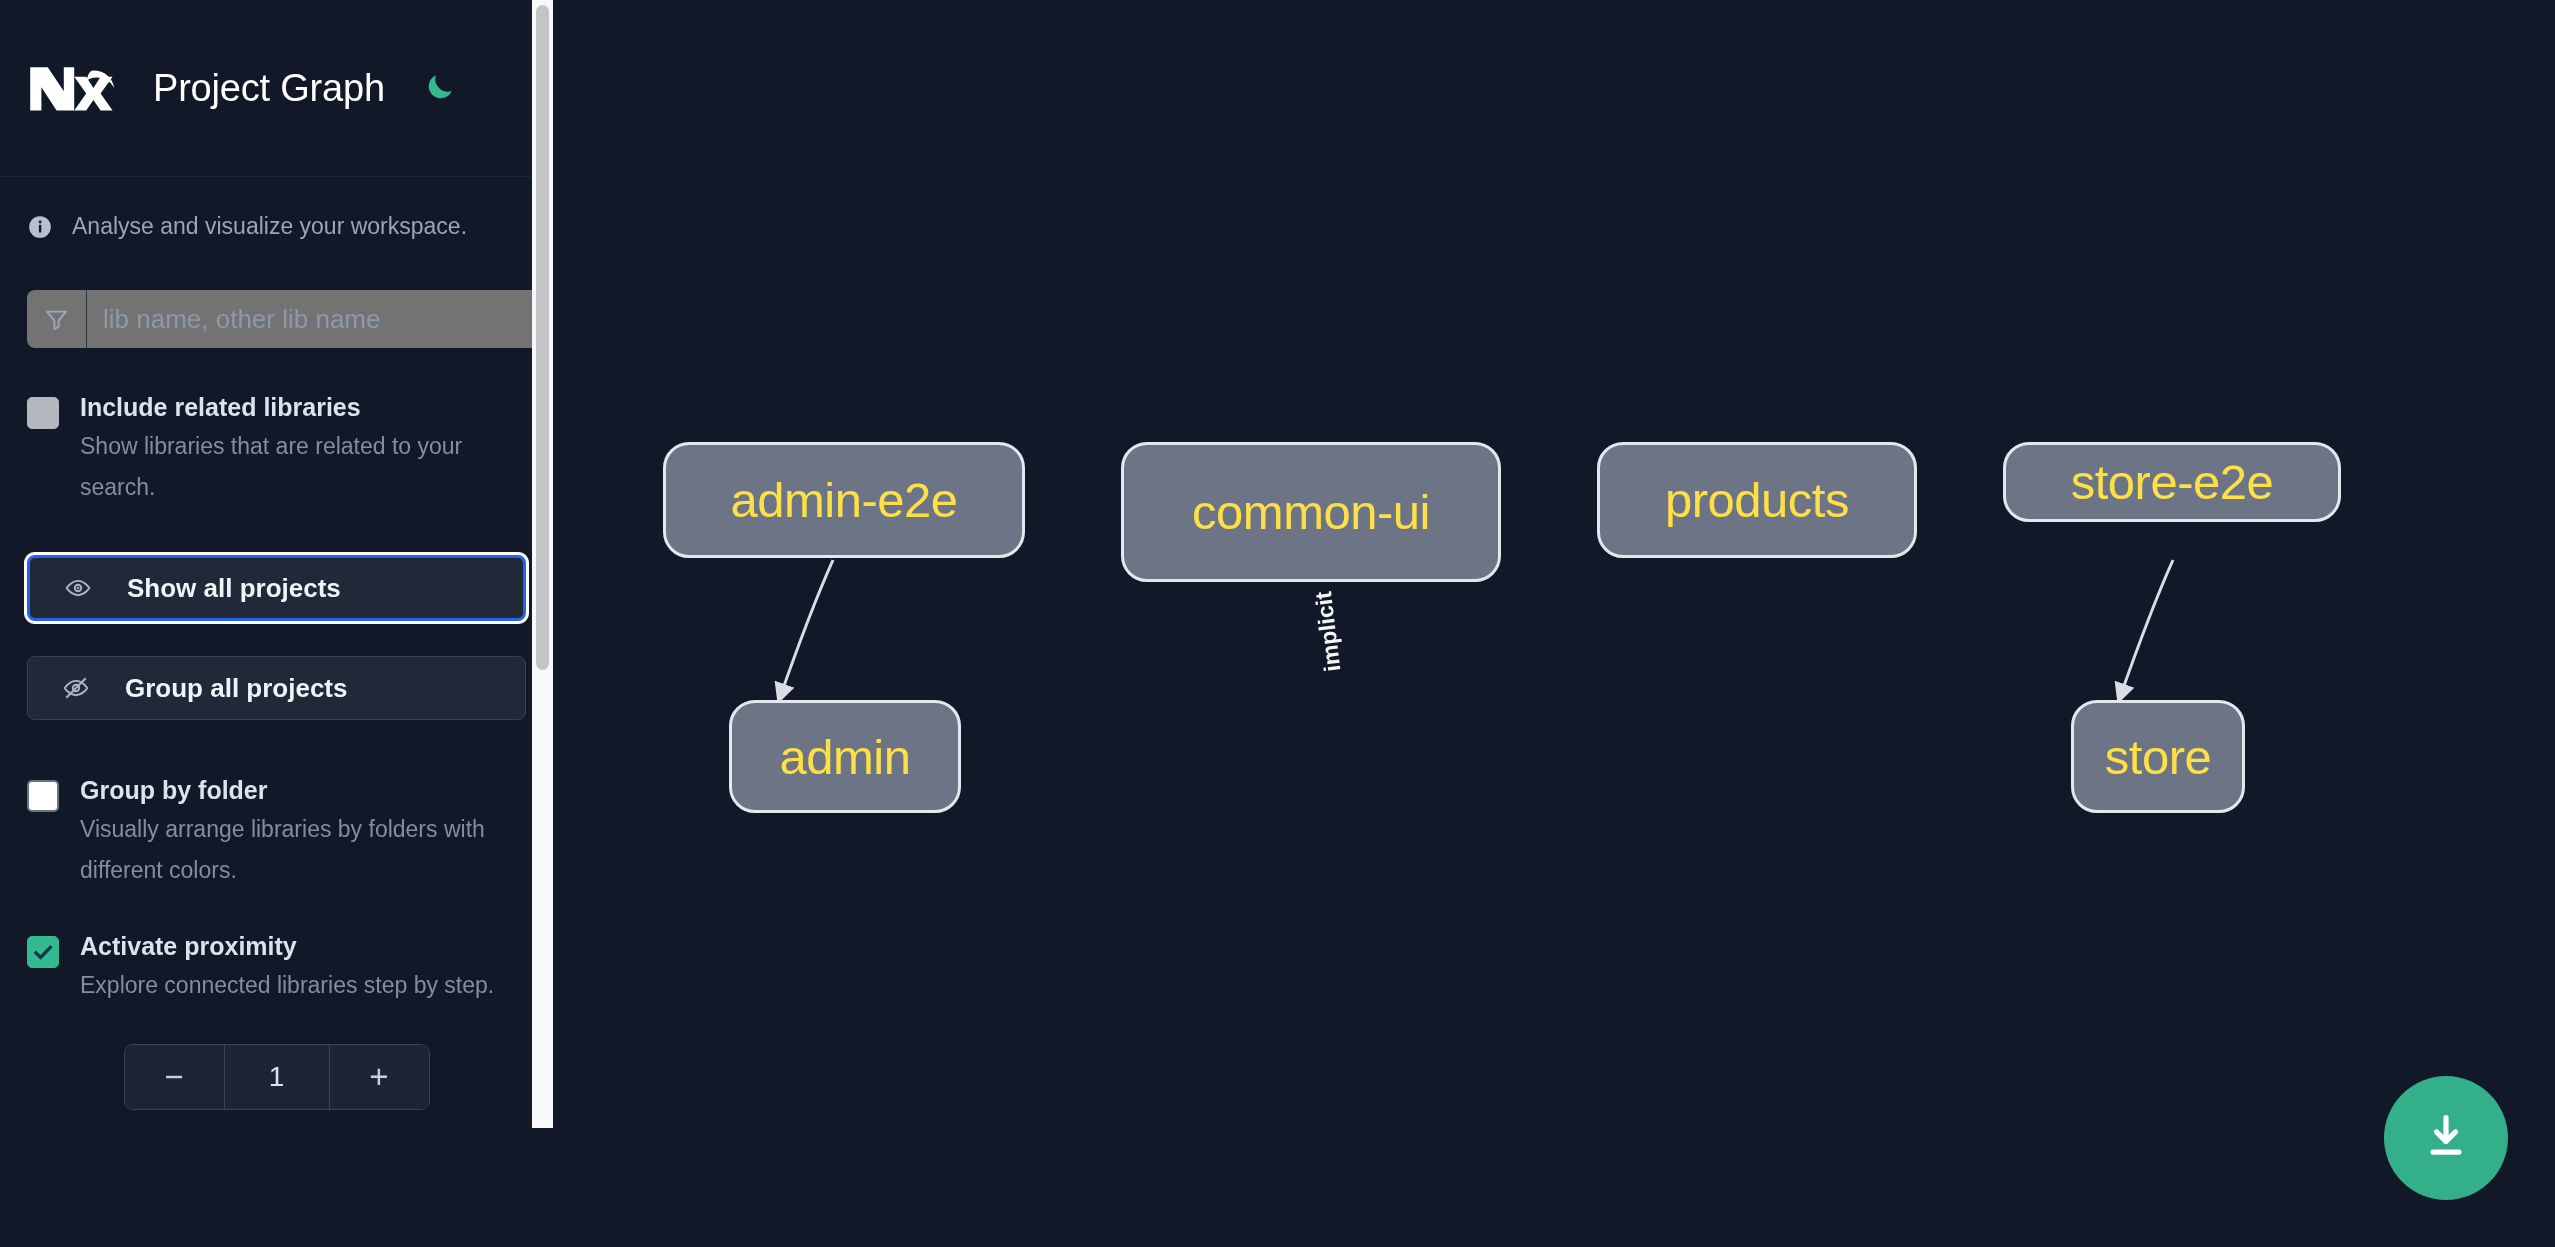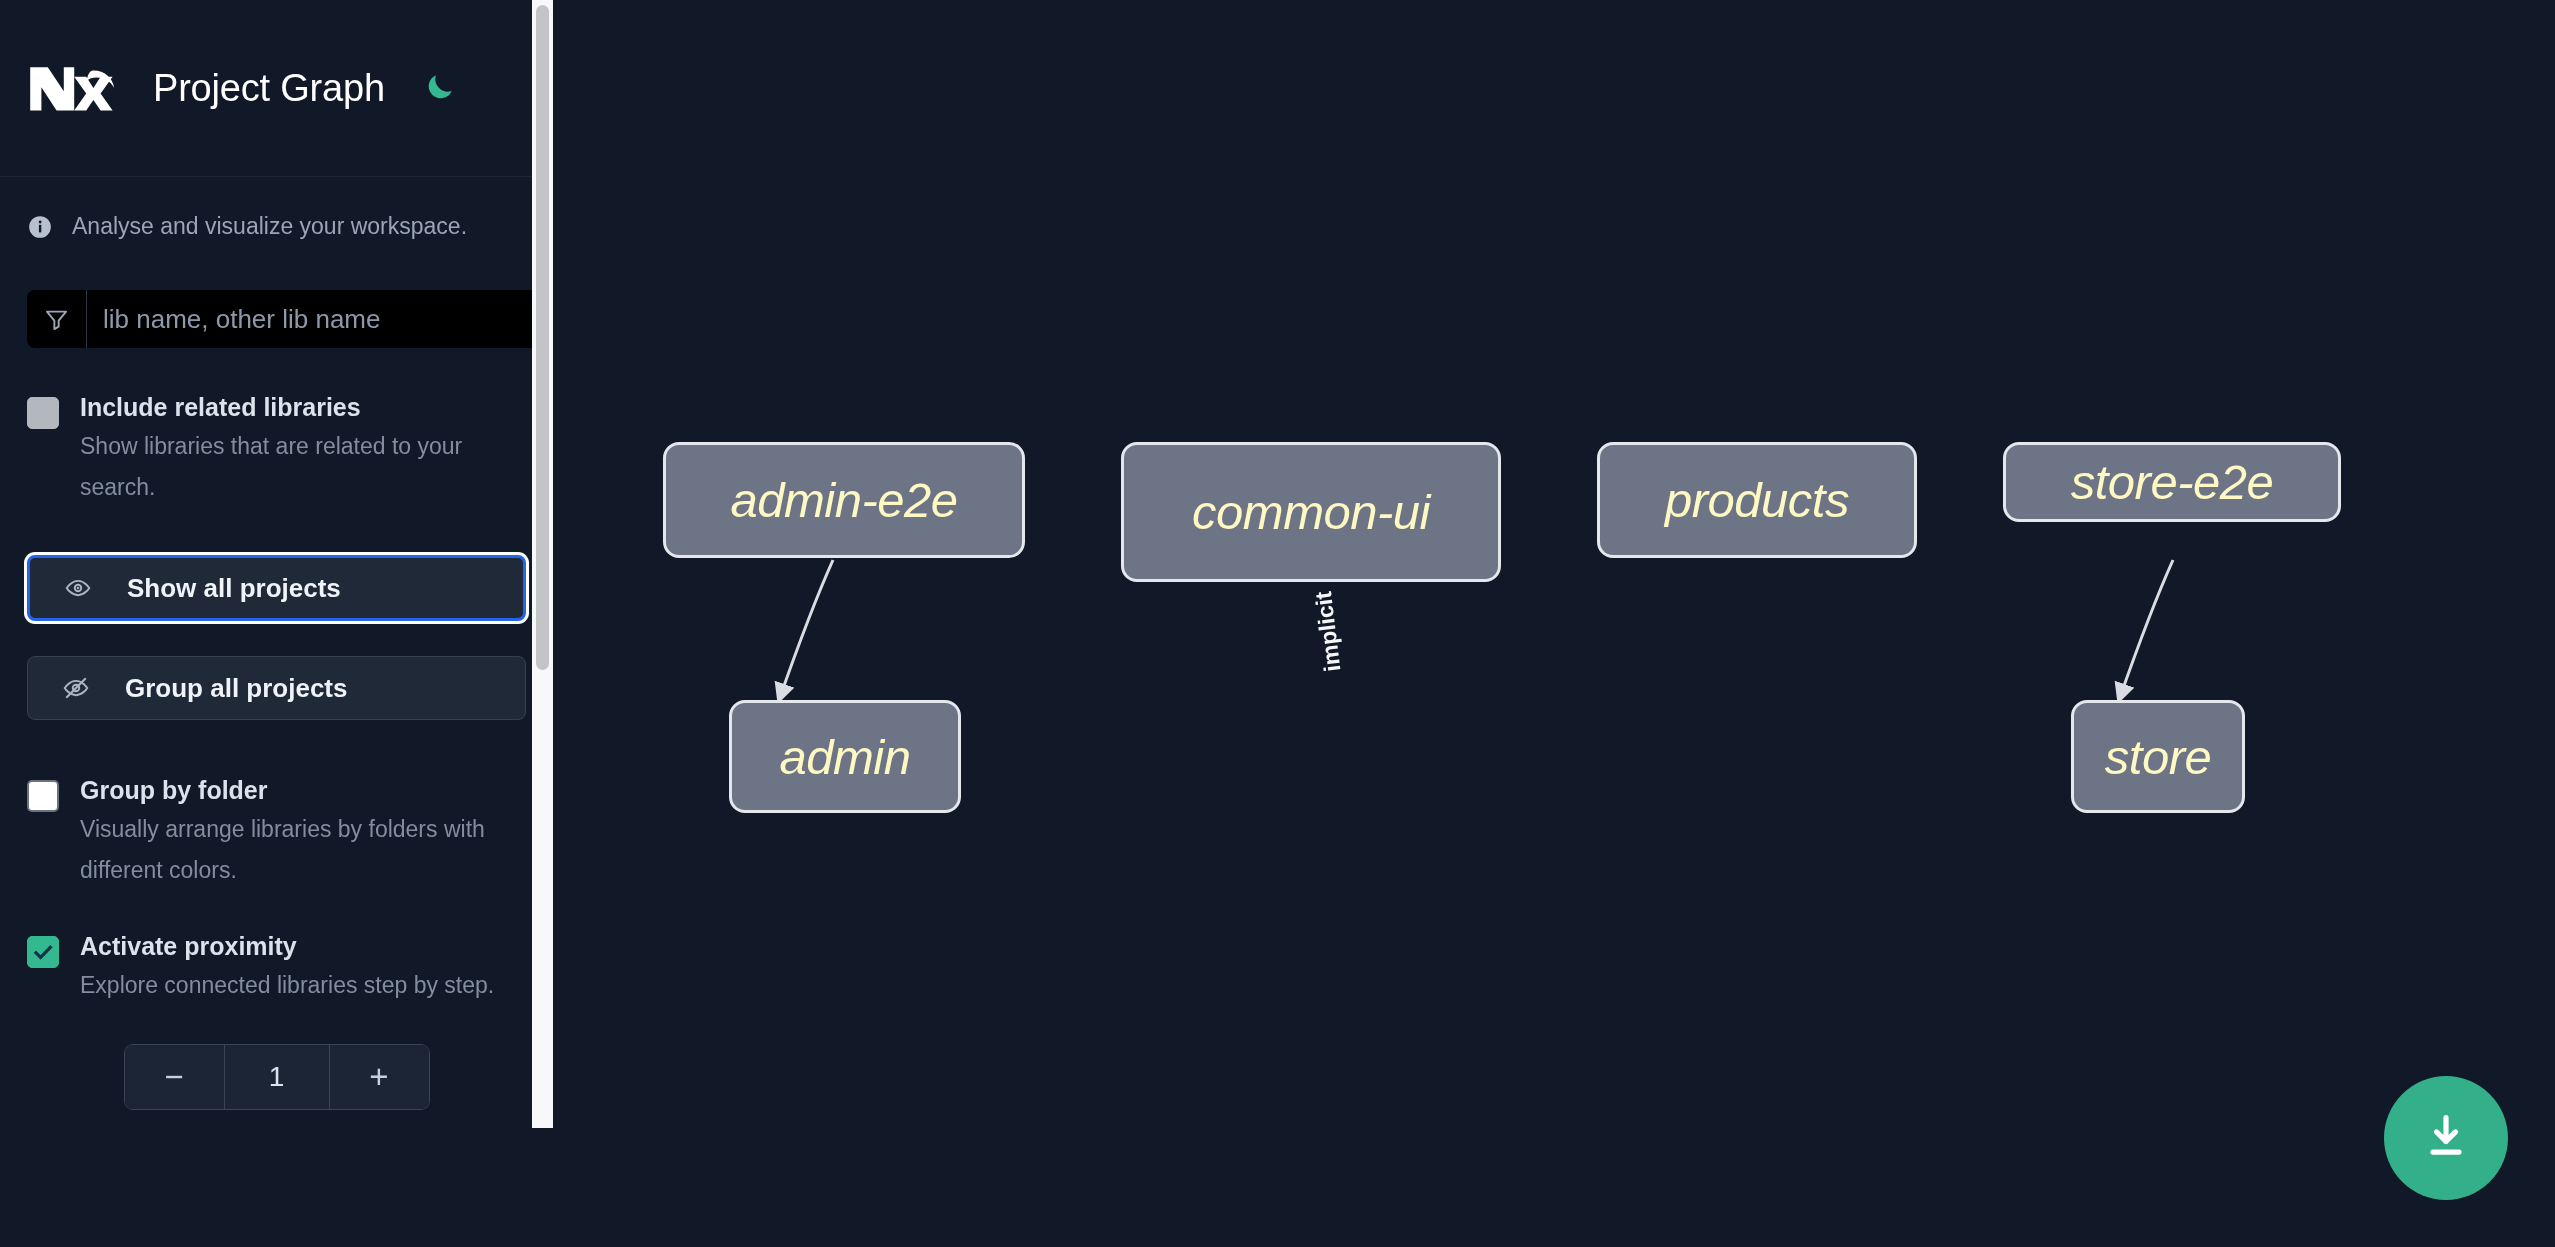--- a/index.html
+++ b/index.html
@@ -54,21 +54,21 @@
     margin-left: 19px;
     color: #9aa6b8;
     font-size: 23px;
     white-space: nowrap;
   }
 
   
   .filter-wrap {
     margin: 50px 14px 0 27px;
     height: 58px;
-    background: #000000;
+    background: #737373;
     border-radius: 8px;
     display: flex; align-items: center;
     overflow: hidden;
   }
   .filter-icon-box {
     width: 60px; height: 58px;
     display: flex; align-items: center; justify-content: center;
     border-right: 1px solid #2b3647;
     flex: 0 0 60px;
   }
@@ -180,29 +180,28 @@
     position: relative;
     flex: 1 1 auto;
     height: 1247px;
     background: #111827;
     overflow: hidden;
   }
   .node {
     position: absolute;
     background: #6d7486;
     border: 3px solid #e4e7ec;
-    border-radius: 16px;
-    display: flex; align-items: center; justify-content: center;
-    color: #fef9c3;
+    border-radius: 26px;
+    display: flex; align-items: center; justify-content: center;
+    color: #fde047;
     font-size: 49px;
     font-weight: 400;
     letter-spacing: -0.5px;
     cursor: pointer;
     white-space: nowrap;
-    font-style: italic;
   }
   #edges { position: absolute; inset: 0; width: 100%; height: 100%; pointer-events: none; }
   .edge-label {
     position: absolute;
     color: #f5f6f8;
     font-size: 23px;
     font-weight: bold;
     transform-origin: center center;
     white-space: nowrap;
   }

